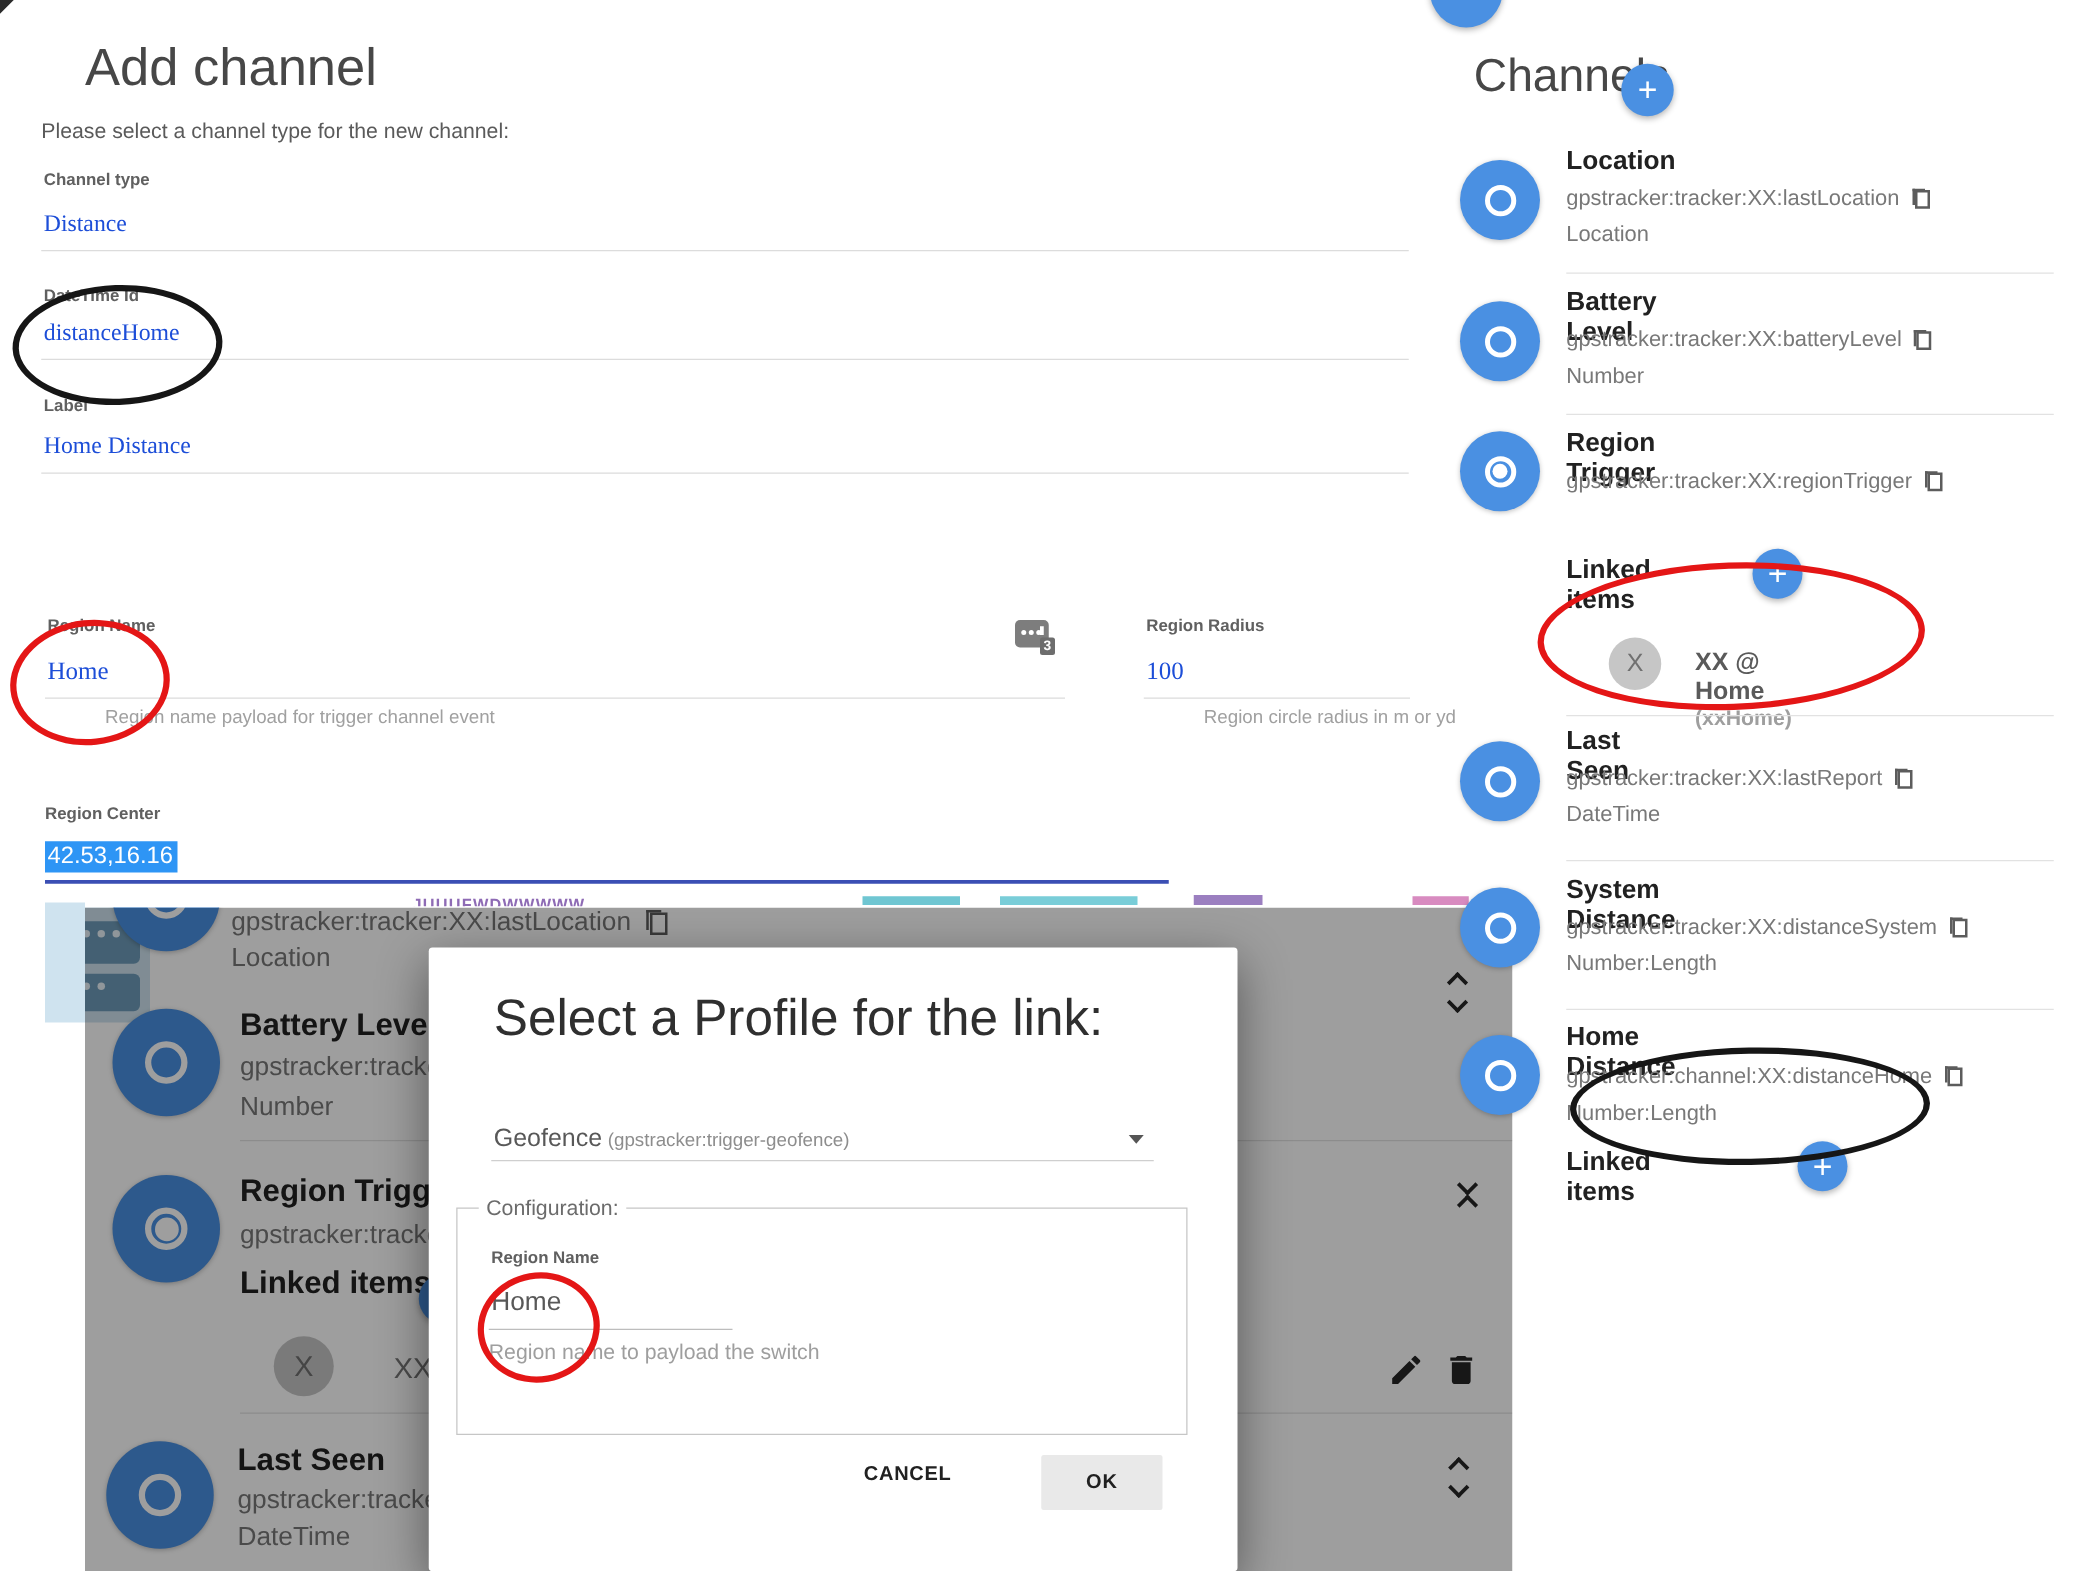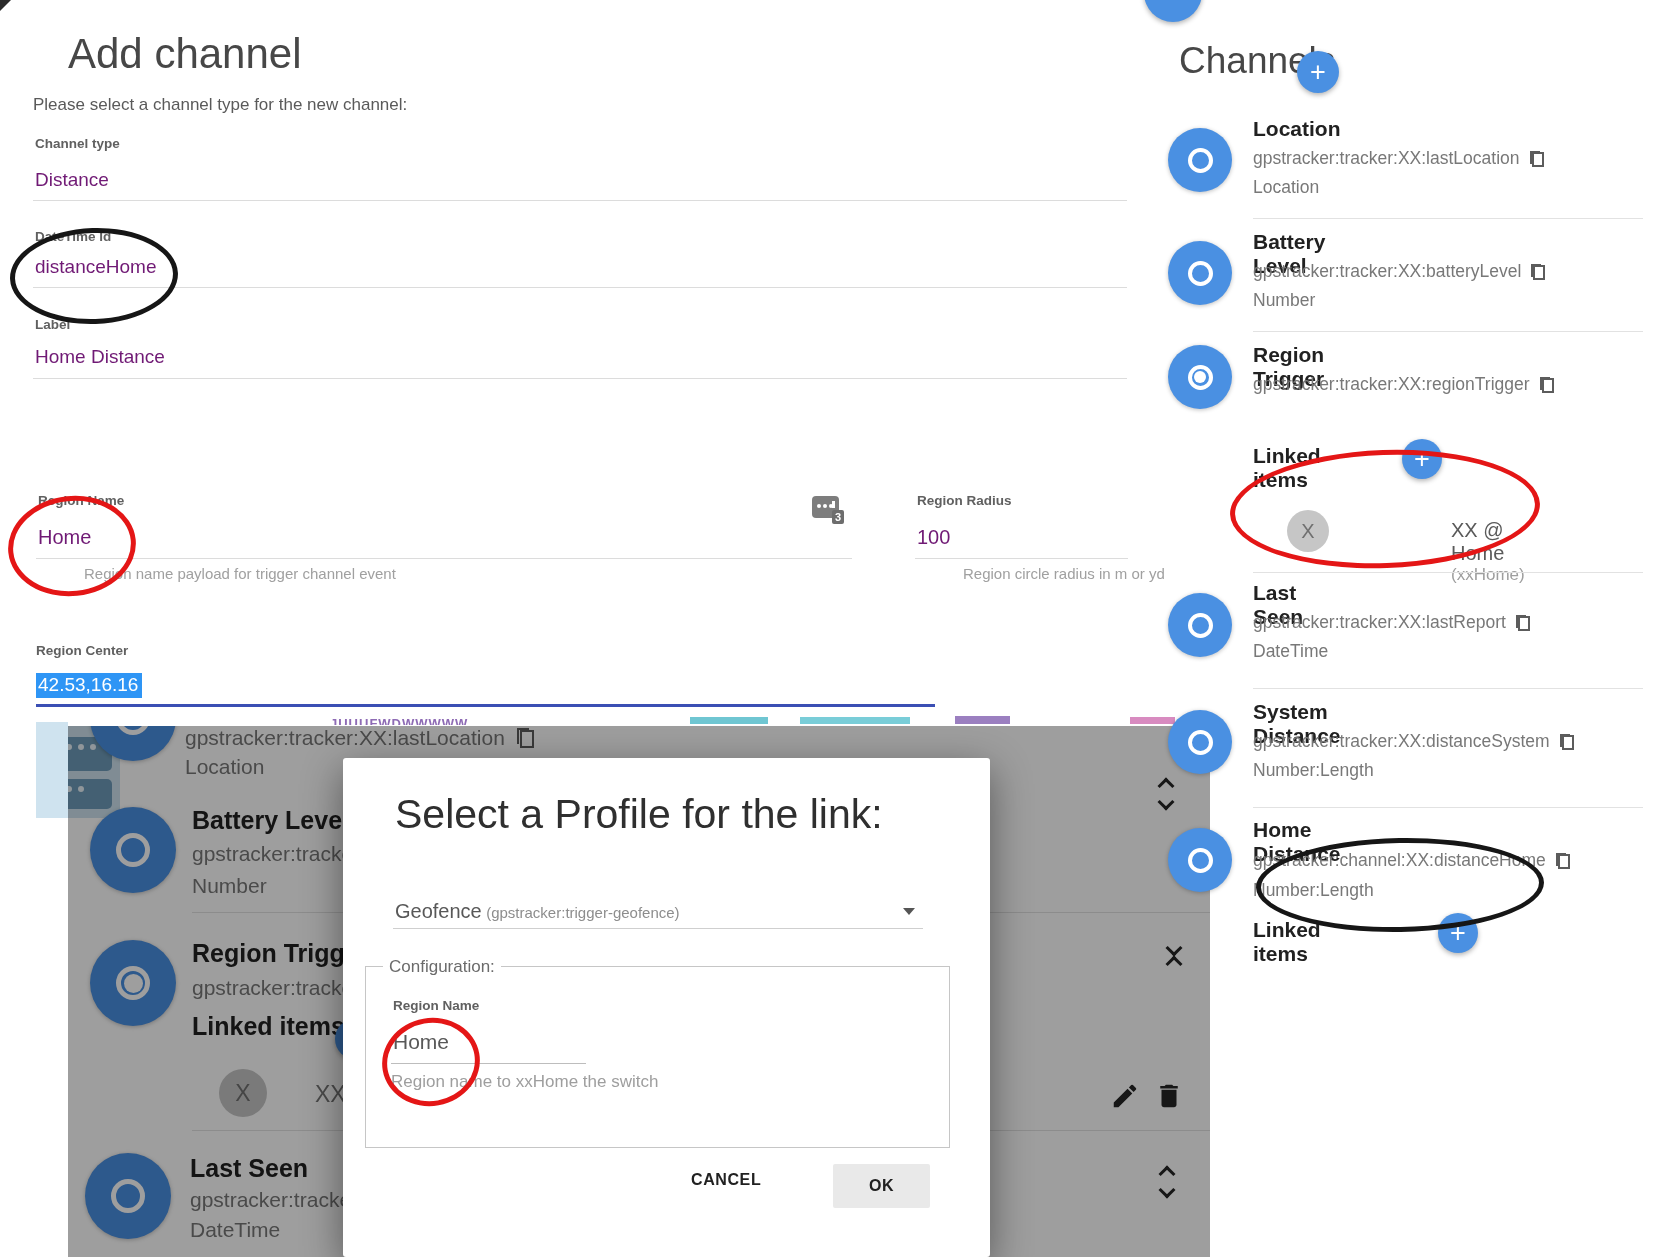--- a/index.html
+++ b/index.html
@@ -4,21 +4,21 @@
 <style>
   html,body{margin:0;padding:0;background:#fff;}
   #screen{position:relative;width:1670px;height:1257px;background:#fff;overflow:hidden;
           font-family:"Liberation Sans",sans-serif;color:#444;}
   .abs{position:absolute;}
   
   .h1{font-size:42px;font-weight:300;color:#474747;margin-left:37px;}
   .h2{font-size:31px;font-weight:300;color:#474747;}
   .sub{font-size:17px;color:#5a5a5a;}
   .flabel{font-size:13.5px;font-weight:700;color:#606060;}
-  .fvalue{font-size:19px;color:#701a75;}
+  .fvalue{font-size:19px;color:#1d4ed8;font-family:Liberation Serif, serif;}
   .fhint{font-size:15px;color:#a0a0a0;margin-left:48px;}
   .uline{height:1px;background:#dcdcdc;}
   .focusline{height:3px;background:#3b4fb4;}
   .selval{display:inline-block;background:#2e95f5;color:#fff;font-size:19px;padding:1px 4px 2px 2px;}
   .corner{width:0;height:0;border-top:11px solid #2b2b2b;border-right:11px solid transparent;}
   .autofill{width:27px;height:22px;background:#7d7d7d;border-radius:4px;}
   .autofill .dots{position:absolute;left:5px;top:8px;width:4px;height:4px;border-radius:50%;background:#fff;
                   box-shadow:6px 0 0 #fff,12px 0 0 #fff;}
   .autofill .bar{position:absolute;right:4px;top:5px;width:3px;height:7px;background:#fff;}
   .autofill .badge{position:absolute;right:-5px;bottom:-6px;background:#6d6d6d;color:#fff;font-size:11px;
@@ -216,21 +216,21 @@
     </div>
     <div class="abs caret" style="left:560px;top:150px;"></div>
     <div class="abs uline" style="left:50px;top:170px;width:530px;background:#cfcfcf;"></div>
 
     <div class="abs fieldset" style="left:22px;top:208px;width:583px;height:180px;"></div>
     <div class="abs legend" style="left:40px;top:199px;">Configuration:</div>
 
     <div class="abs flabel" style="left:50px;top:240px;">Region Name</div>
     <div class="abs" style="left:50px;top:272px;font-size:21px;color:#585858;">Home</div>
     <div class="abs uline" style="left:48px;top:305px;width:195px;background:#bdbdbd;"></div>
-    <div class="abs" style="left:48px;top:314px;font-size:17px;color:#9e9e9e;">Region name to xxHome the switch</div>
+    <div class="abs" style="left:48px;top:314px;font-size:17px;color:#9e9e9e;">Region name to payload the switch</div>
 
     <button class="btn-flat abs" style="left:342px;top:412px;">CANCEL</button>
     <button class="btn-raised abs" style="left:490px;top:406px;width:97px;height:44px;">OK</button>
   </div>
 
   <div class="abs" style="left:0;top:0;z-index:5;">
     <div class="fab abs" style="left:1144px;top:-36px;width:58px;height:58px;"></div>
     <div class="abs h1" style="left:1142px;top:40px;font-size:37px;">Channels</div>
     <button class="fab abs" style="left:1297px;top:51px;width:42px;height:42px;">+</button>
 
@@ -262,21 +262,21 @@
     <div class="rp-title abs" style="left:1253px;top:343px;">Region Trigger</div>
     <div class="rp-id abs" style="left:1253px;top:374px;">
       <span>gpstracker:tracker:XX:regionTrigger</span>
       <span class="copy"></span>
     </div>
 
     <div class="rp-title abs" style="left:1253px;top:444px;">Linked items</div>
     <button class="fab abs" style="left:1402px;top:439px;width:40px;height:40px;">+</button>
 
     <div class="xav abs" style="left:1287px;top:510px;width:42px;height:42px;font-size:20px;">X</div>
-    <div class="abs" style="left:1451px;top:519px;">
+    <div class="abs" style="left:1356px;top:519px;font-weight:bold;">
       <span class="li-label">XX @ Home</span>
       <span class="li-detail">(xxHome)</span>
     </div>
     <div class="divider abs" style="left:1253px;top:572px;width:390px;"></div>
 
     <div class="avatar abs" style="left:1168px;top:593px;">
         <span class="ring"></span>
       </div>
     <div class="rp-title abs" style="left:1253px;top:581px;">Last Seen</div>
     <div class="rp-id abs" style="left:1253px;top:612px;">

